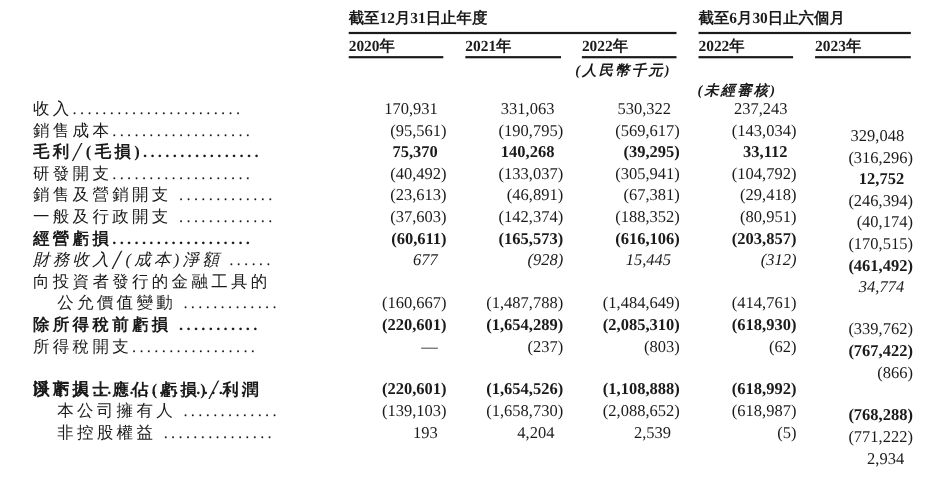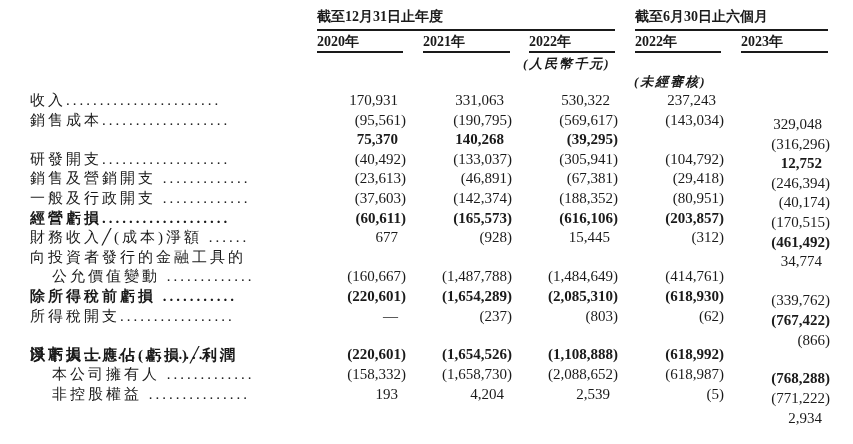--- a/index.html
+++ b/index.html
@@ -58,23 +58,25 @@
     </div>
     <div class="row" style="top: 110.6px;">
       <div class="label">銷售成本...................</div>
       <div class="cell c0">(95,561)</div>
       <div class="cell c1">(190,795)</div>
       <div class="cell c2">(569,617)</div>
       <div class="cell c3">(143,034)</div>
       <div class="cell c4">(316,296)</div>
     </div>
     <div class="row bold" style="top: 130.2px;">
+      <div class="label">毛利╱(毛損)................</div>
       <div class="cell c0 pos">75,370</div>
       <div class="cell c1 pos">140,268</div>
       <div class="cell c2">(39,295)</div>
+      <div class="cell c3 pos">33,112</div>
       <div class="cell c4 pos">12,752</div>
     </div>
     <div class="row" style="top: 149.8px;">
       <div class="label">研發開支...................</div>
       <div class="cell c0">(40,492)</div>
       <div class="cell c1">(133,037)</div>
       <div class="cell c2">(305,941)</div>
       <div class="cell c3">(104,792)</div>
       <div class="cell c4">(246,394)</div>
     </div>
@@ -95,21 +97,21 @@
       <div class="cell c4">(170,515)</div>
     </div>
     <div class="row bold" style="top: 208.6px;">
       <div class="label">經營虧損...................</div>
       <div class="cell c0">(60,611)</div>
       <div class="cell c1">(165,573)</div>
       <div class="cell c2">(616,106)</div>
       <div class="cell c3">(203,857)</div>
       <div class="cell c4">(461,492)</div>
     </div>
-    <div class="row" style="top: 228.2px;">
+    <div class="row" style="top: 228.2px; font-style: italic;">
       <div class="label">財務收入╱(成本)淨額 ......</div>
       <div class="cell c0 pos">677</div>
       <div class="cell c1">(928)</div>
       <div class="cell c2 pos">15,445</div>
       <div class="cell c3">(312)</div>
       <div class="cell c4 pos">34,774</div>
     </div>
     <div class="row" style="top: 247.8px;">
       <div class="label">向投資者發行的金融工具的</div>
       <div class="cell c0"></div>
@@ -153,21 +155,21 @@
     <div class="row bold" style="top: 345.8px;">
       <div class="label">以下人士應佔(虧損)╱利潤</div>
       <div class="cell c0"></div>
       <div class="cell c1"></div>
       <div class="cell c2"></div>
       <div class="cell c3"></div>
       <div class="cell c4"></div>
     </div>
     <div class="row" style="top: 365.4px; padding-left: 12px;">
       <div class="label indent">本公司擁有人 .............</div>
-      <div class="cell c0">(158,332)</div>
+      <div class="cell c0">(139,103)</div>
       <div class="cell c1">(1,658,730)</div>
       <div class="cell c2">(2,088,652)</div>
       <div class="cell c3">(618,987)</div>
       <div class="cell c4">(771,222)</div>
     </div>
     <div class="row" style="top: 385px;">
       <div class="label indent">非控股權益 ...............</div>
       <div class="cell c0 pos">193</div>
       <div class="cell c1 pos">4,204</div>
       <div class="cell c2 pos">2,539</div>

